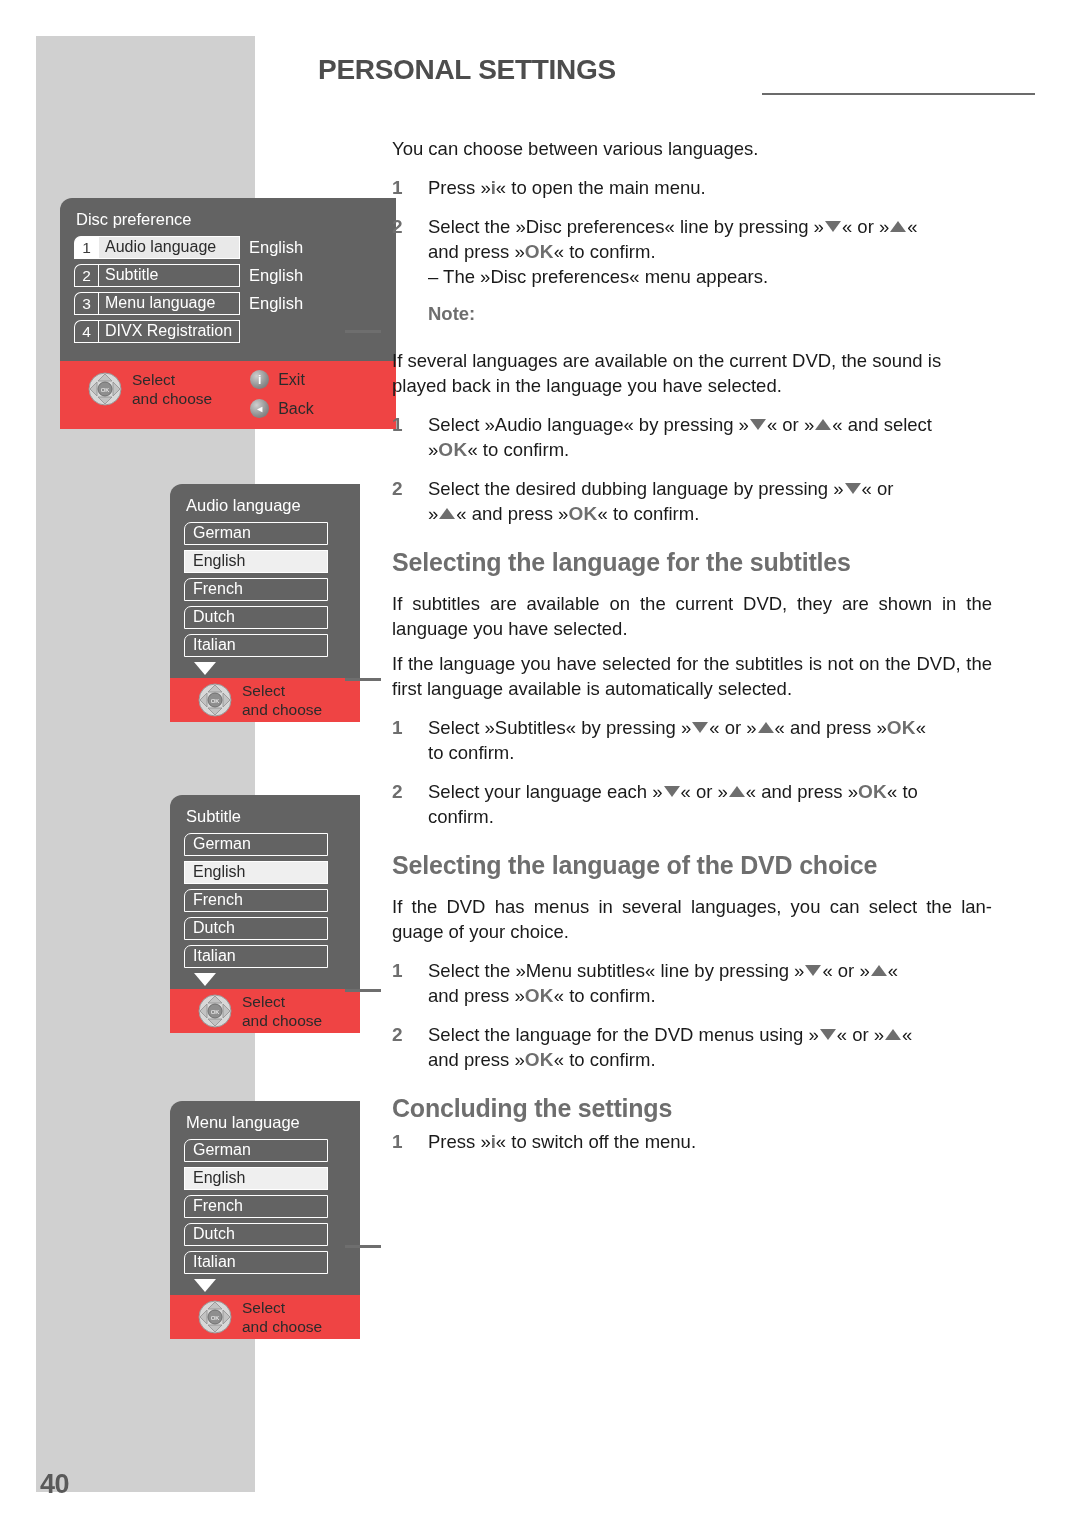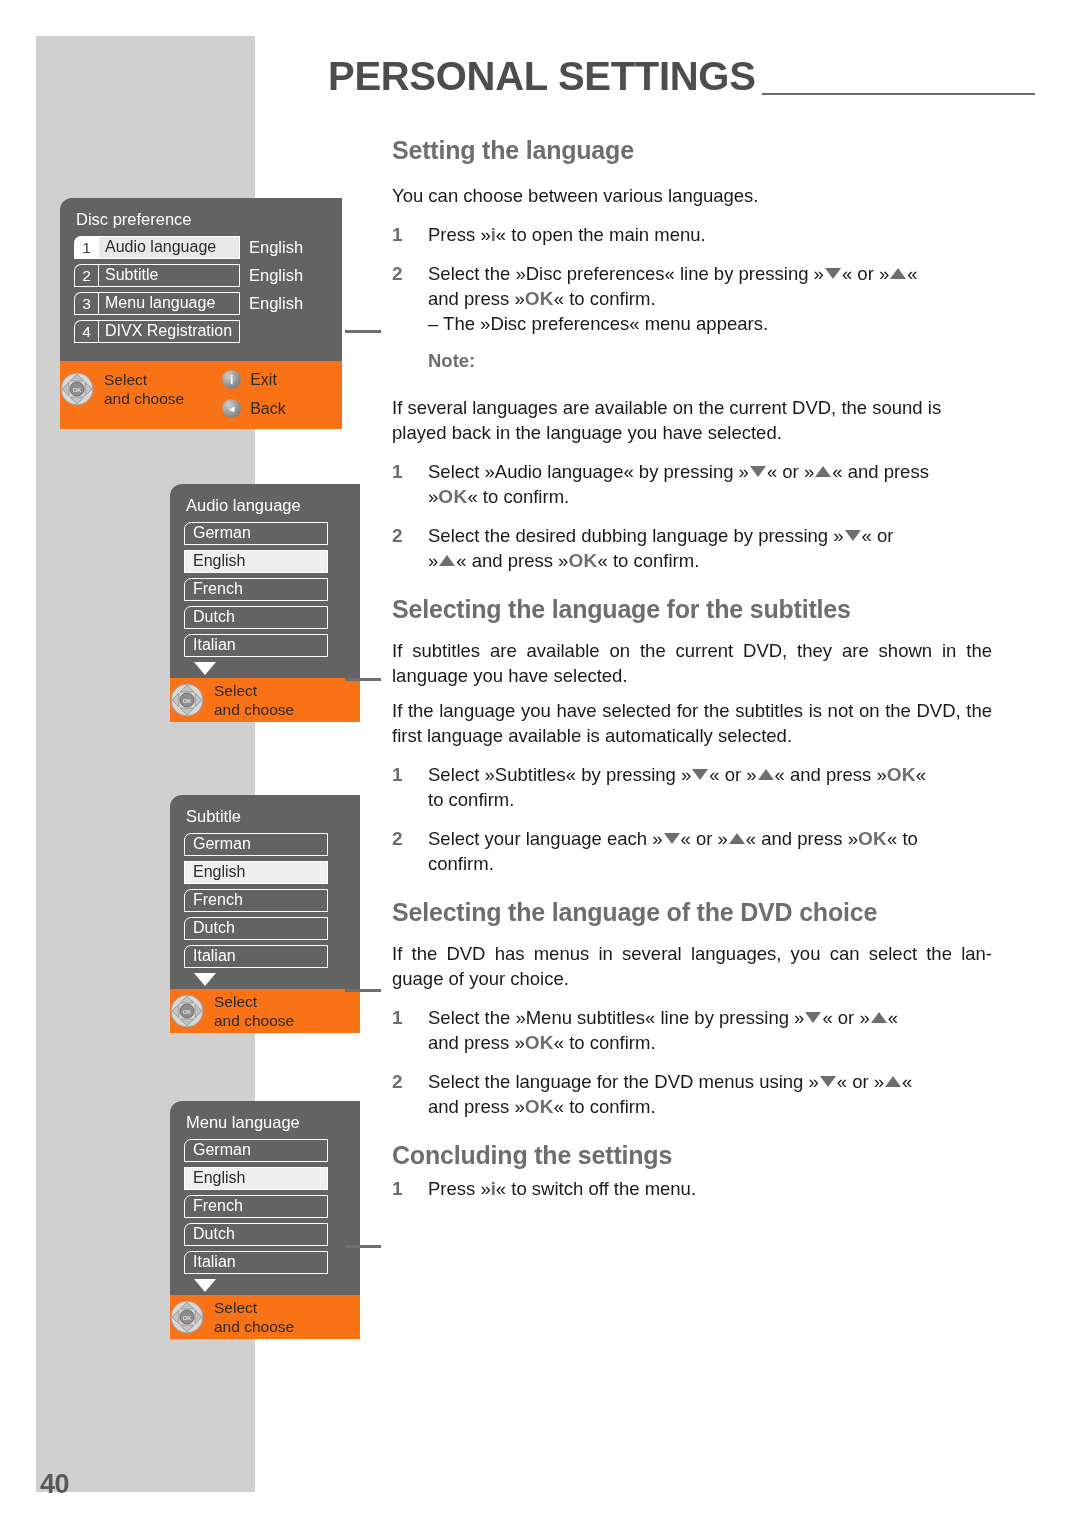--- a/index.html
+++ b/index.html
@@ -19,22 +19,22 @@
     background:#d0d0d0;
   }
   .page-num{
     position:absolute; left:40px; bottom:29px;
     font-size:27px; font-weight:bold; color:#595959;
     letter-spacing:-0.5px;
   }
 
   
   .chapter-title{
-    position:absolute; left:328px; top:54px;
-    font-size:40px; font-weight:bold; letter-spacing:-0.3px;
+    position:absolute; left:318px; top:54px;
+    font-size:28px; font-weight:bold; letter-spacing:-0.3px;
     color:#4d4d4d;
   }
   .title-rule{
     position:absolute; left:762px; top:93px;
     width:273px; height:0;
     border-top:2px solid #6b6b6b;
   }
 
   
   .content{
@@ -127,23 +127,23 @@
   .lrow.sel{ background:#efefef; color:#2b2b2b; border-radius:0; }
   .down-caret{
     width:0;height:0;margin:5px 0 0 10px;
     border-left:11px solid transparent;
     border-right:11px solid transparent;
     border-top:13px solid #ffffff;
   }
 
   
   .helpbar{
-    background:#f97316;
+    background:#ef4444;
     display:flex; align-items:flex-start;
-    padding:9px 12px 10px 0;
+    padding:9px 12px 10px 28px;
   }
   .dpad{
     width:34px;height:34px;flex:0 0 34px;margin-right:10px;margin-top:2px;
     position:relative;
   }
   .help-txt{
     font-size:15.5px; color:#2b2b2b; line-height:19px;
   }
   .help-right{ margin-left:auto; }
   .help-item{
@@ -167,21 +167,21 @@
 </style>
 </head>
 <body>
 
 <div class="side-col"></div>
 <div class="page-num">40</div>
 
 <div class="chapter-title">PERSONAL SETTINGS</div>
 <div class="title-rule"></div>
 
-<div class="osd" style="left:60px; top:198px; width:282px;">
+<div class="osd" style="left:60px; top:198px; width:336px;">
   <div class="screen" style="height:163px;">
     <div class="scr-title">Disc preference</div>
 
     <div class="row sel">
       <div class="badge">1</div>
       <div class="cell">Audio language</div>
       <div class="rowval">English</div>
     </div>
 
     <div class="row">
@@ -322,21 +322,20 @@
     <div class="help-txt">
       <div>Select</div>
       <div>and choose</div>
     </div>
   </div>
 </div>
 <div class="conn" style="left:345px; top:1245px; width:36px;"></div>
 
 <div class="content">
 
-  <h2 class="sec first">Setting the language</h2>
   <p class="body">You can choose between various languages.</p>
 
   <div class="step">
     <div class="num">1</div>
     <div class="txt"><span>Press »</span><span class="bkey">i</span><span>« to open the main menu.</span></div>
   </div>
 
   <div class="step">
     <div class="num">2</div>
     <div class="txt">
@@ -347,21 +346,21 @@
     </div>
   </div>
 
   <div class="gap-lg"></div>
 
   <p class="body">If several languages are available on the current DVD, the sound is played back in the language you have selected.</p>
 
   <div class="step">
     <div class="num">1</div>
     <div class="txt">
-      <span>Select »Audio language« by pressing »</span><span class="arw dn"></span><span>« or »</span><span class="arw up"></span><span>« and press</span>
+      <span>Select »Audio language« by pressing »</span><span class="arw dn"></span><span>« or »</span><span class="arw up"></span><span>« and select</span>
       <span class="sub"><span>»</span><span class="ok">OK</span><span>« to confirm.</span></span>
     </div>
   </div>
 
   <div class="step">
     <div class="num">2</div>
     <div class="txt just">
       <span>Select the desired dubbing language by pressing »</span><span class="arw dn"></span><span>« or</span>
       <span class="sub"><span>»</span><span class="arw up"></span><span>« and press »</span><span class="ok">OK</span><span>« to confirm.</span></span>
     </div>

